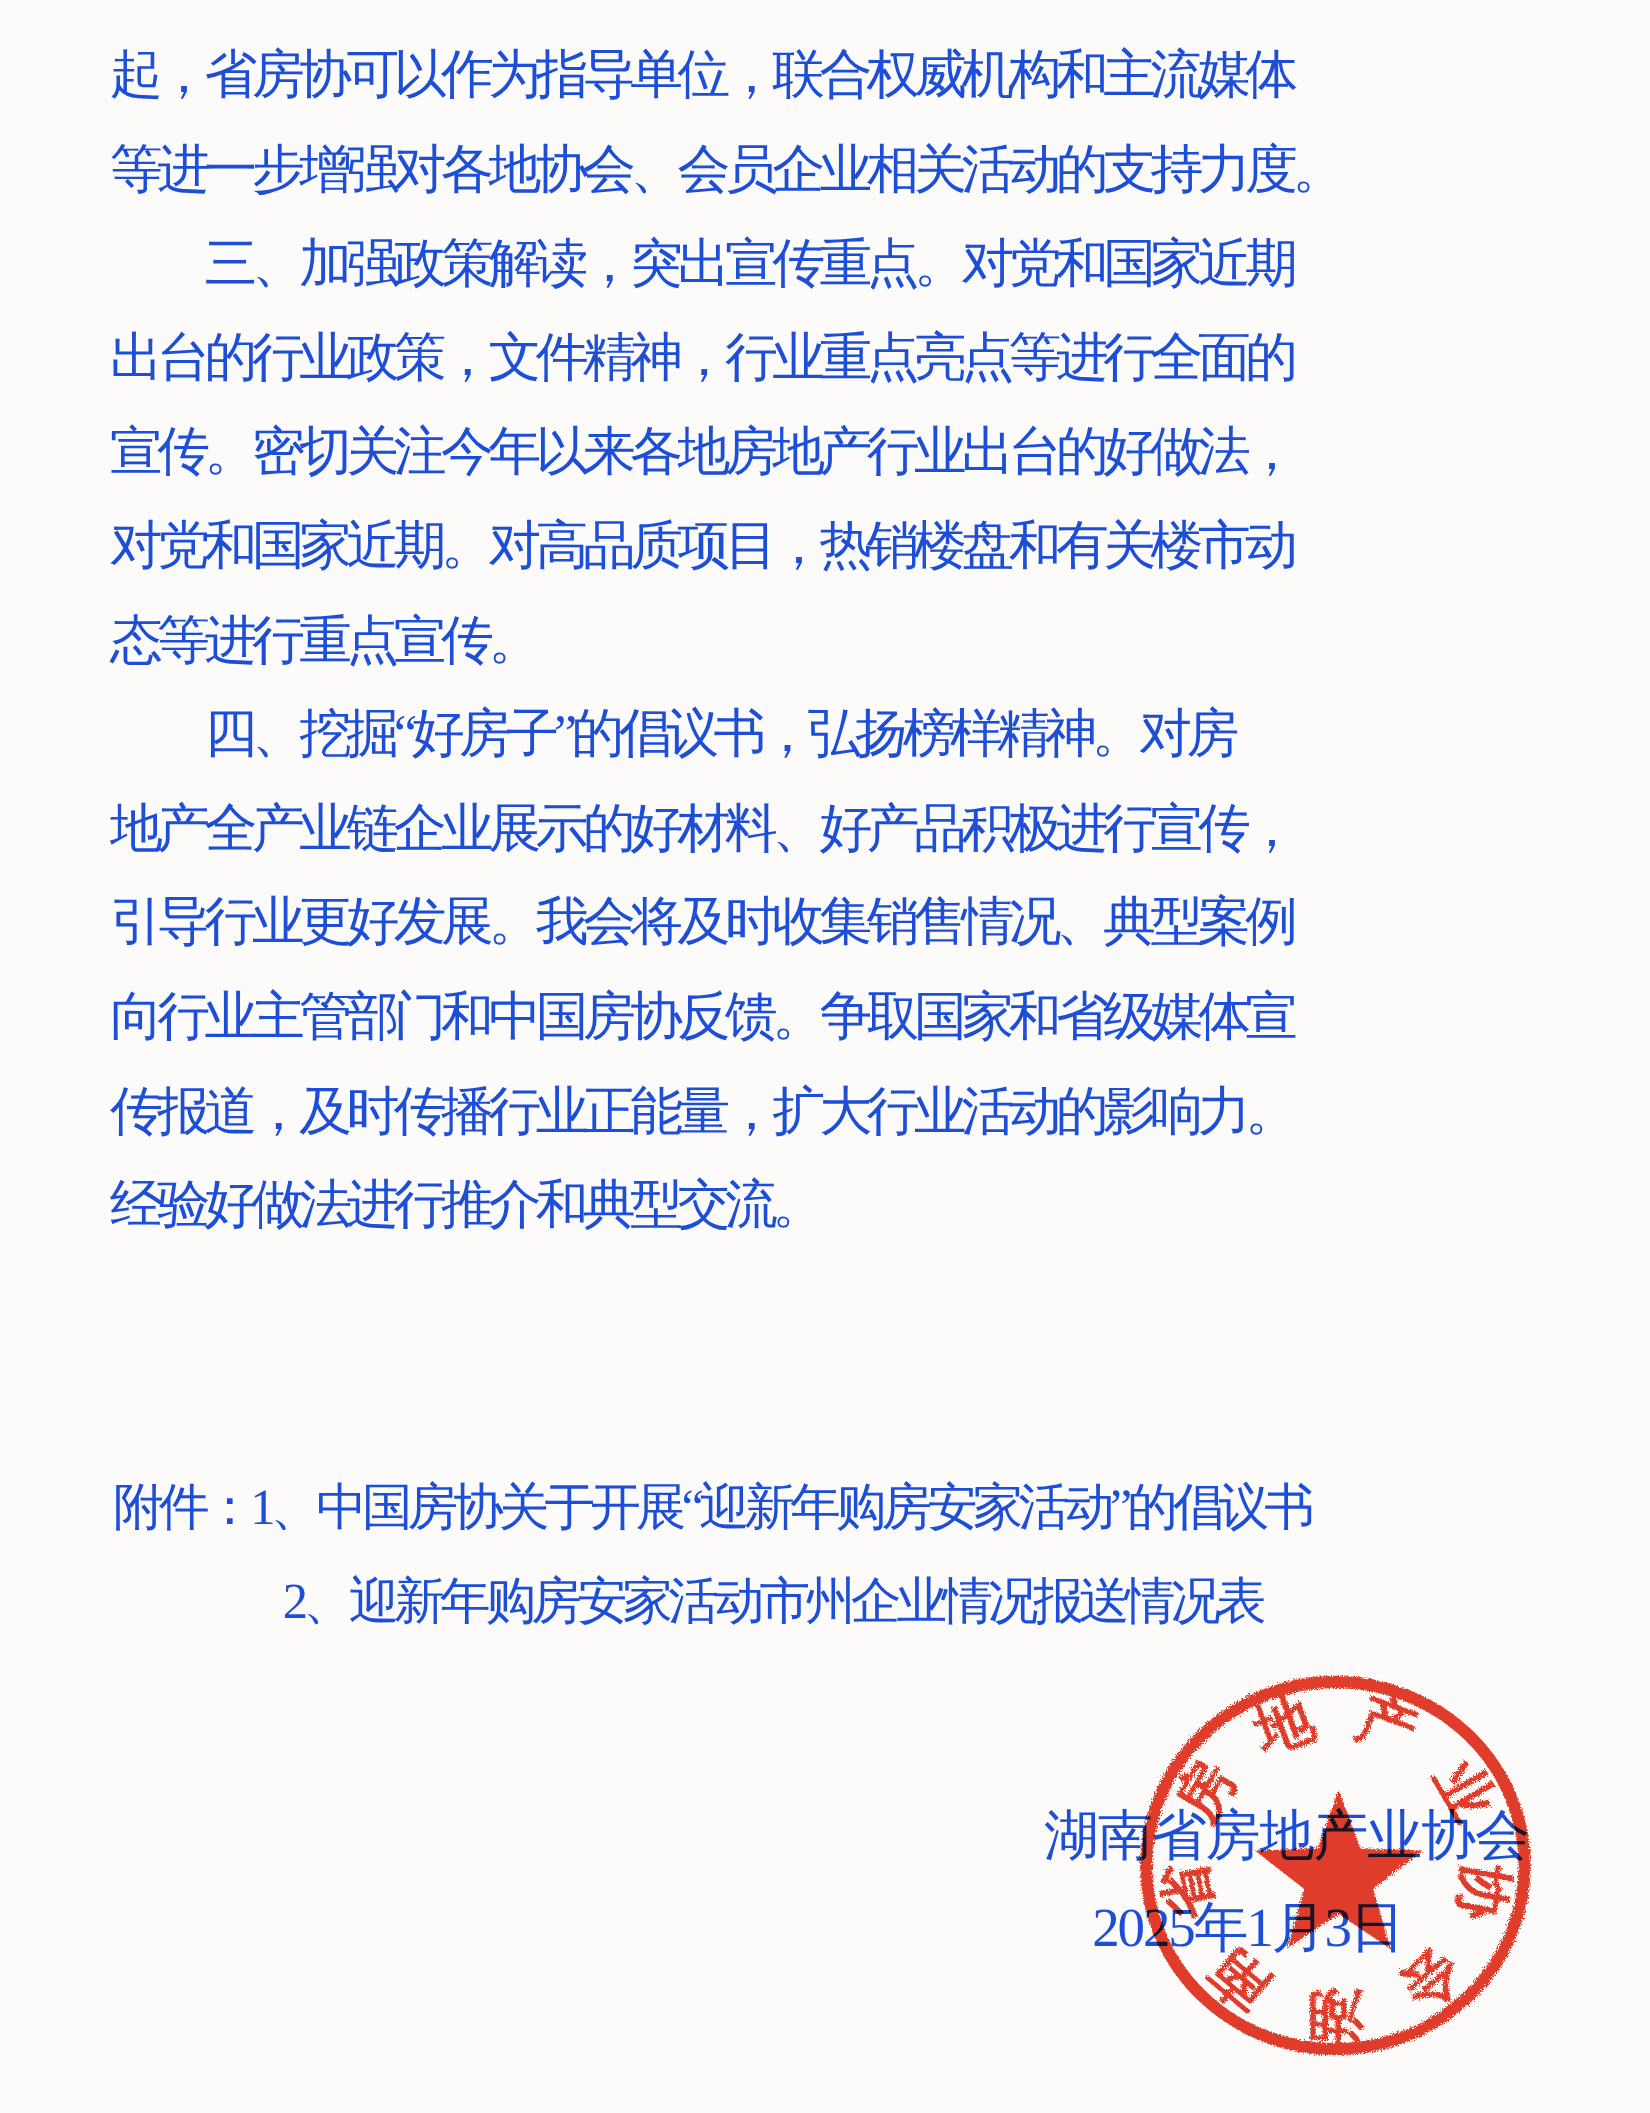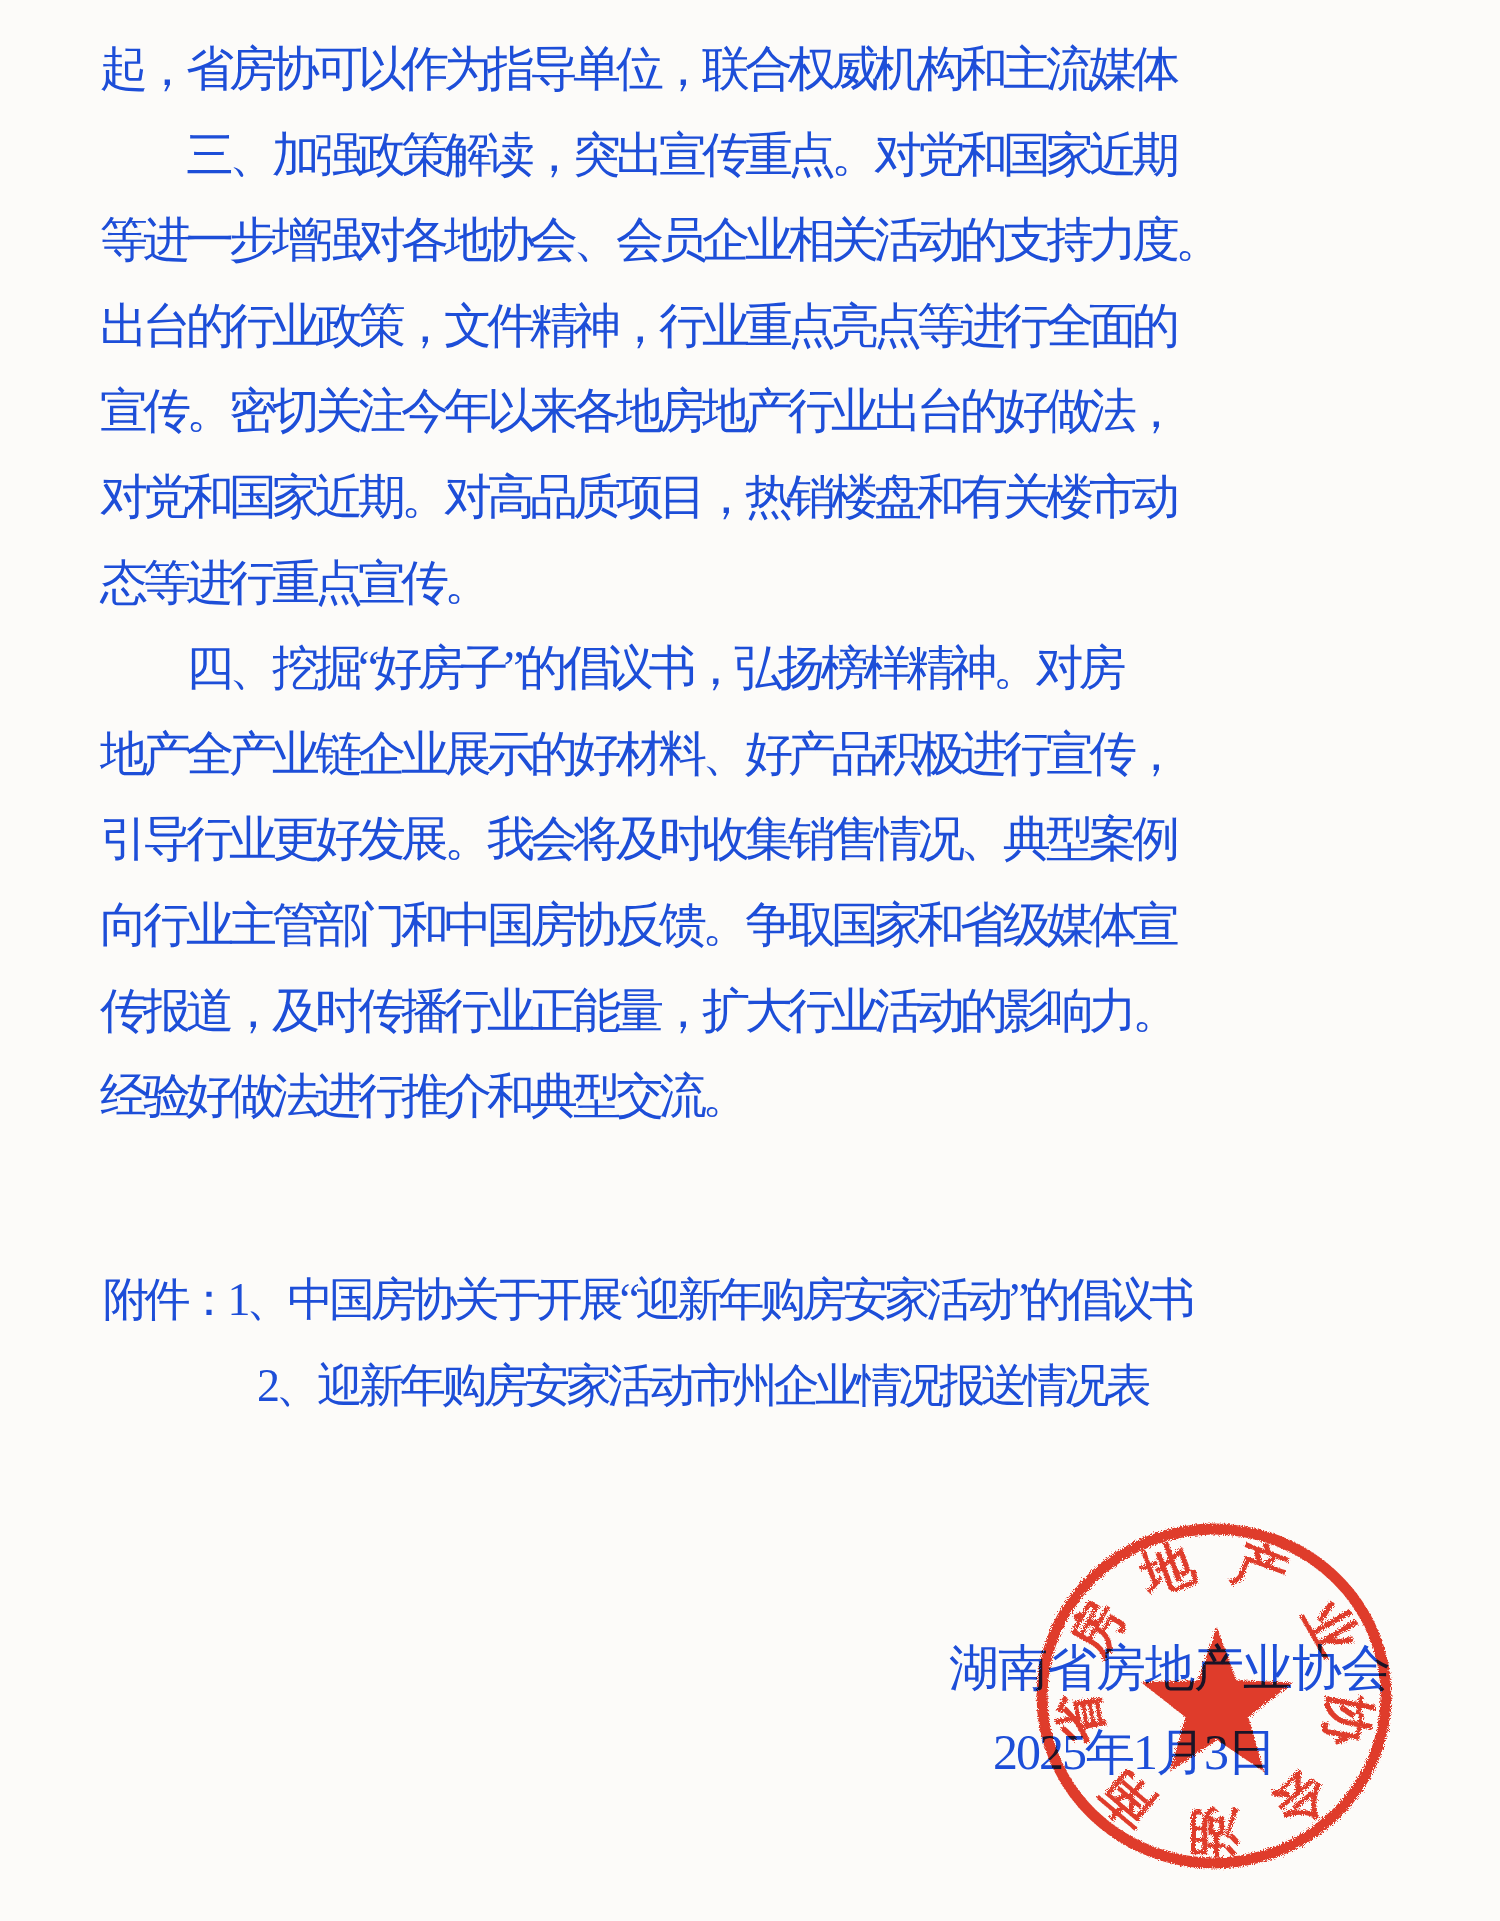--- a/index.html
+++ b/index.html
@@ -25,21 +25,21 @@
     font-size:48px;
     line-height:85.6px;
     letter-spacing:-5px;
     white-space:nowrap;
     font-weight:500;
   }
   .doc-line.indent{ padding-left:86px; }
   
   .attachments{
     position:absolute;
-    left:103px;top:1257px;
+    left:103px;top:1327px;
     width:1200px;
   }
   .att-line{
     font-size:46px;
     line-height:86px;
     letter-spacing:-4.5px;
     white-space:nowrap;
     font-weight:500;
   }
   .att-line.indent{ padding-left:154px; }
@@ -72,22 +72,22 @@
   }
   .stamp svg{ display:block; width:100%; height:100%; }
 </style>
 </head>
 <body>
 
 <div class="page">
 
   <div class="doc-body">
     <div class="doc-line">起，省房协可以作为指导单位，联合权威机构和主流媒体</div>
+    <div class="doc-line">等进一步增强对各地协会、会员企业相关活动的支持力度。</div>
     <div class="doc-line indent">三、加强政策解读，突出宣传重点。对党和国家近期</div>
-    <div class="doc-line">等进一步增强对各地协会、会员企业相关活动的支持力度。</div>
     <div class="doc-line">出台的行业政策，文件精神，行业重点亮点等进行全面的</div>
     <div class="doc-line">宣传。密切关注今年以来各地房地产行业出台的好做法，</div>
     <div class="doc-line">对党和国家近期。对高品质项目，热销楼盘和有关楼市动</div>
     <div class="doc-line">态等进行重点宣传。</div>
     <div class="doc-line indent">四、挖掘“好房子”的倡议书，弘扬榜样精神。对房</div>
     <div class="doc-line">地产全产业链企业展示的好材料、好产品积极进行宣传，</div>
     <div class="doc-line">引导行业更好发展。我会将及时收集销售情况、典型案例</div>
     <div class="doc-line">向行业主管部门和中国房协反馈。争取国家和省级媒体宣</div>
     <div class="doc-line">传报道，及时传播行业正能量，扩大行业活动的影响力。</div>
     <div class="doc-line">经验好做法进行推介和典型交流。</div>

